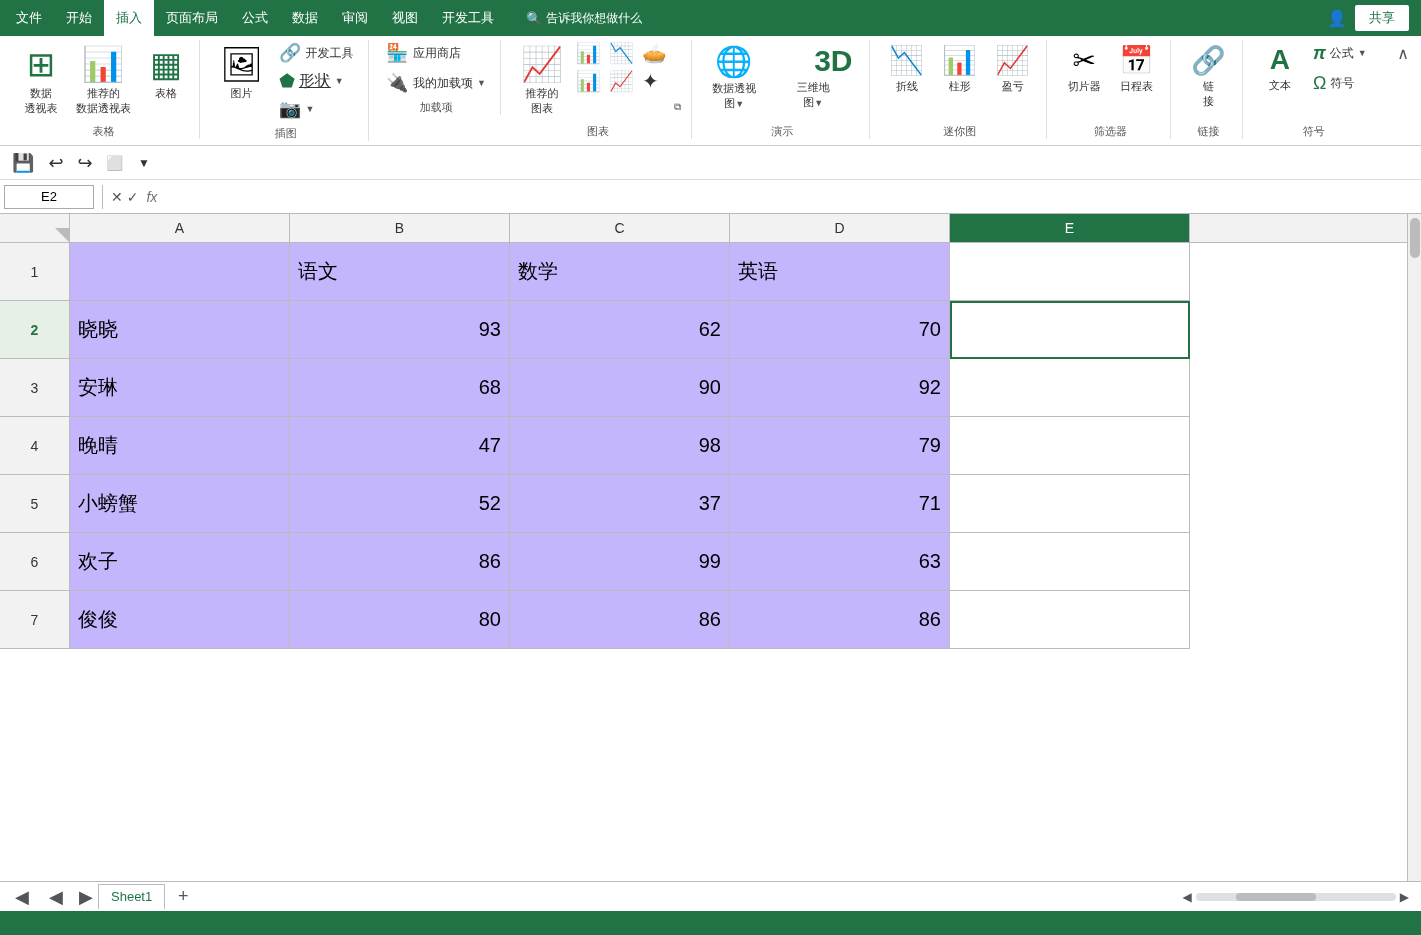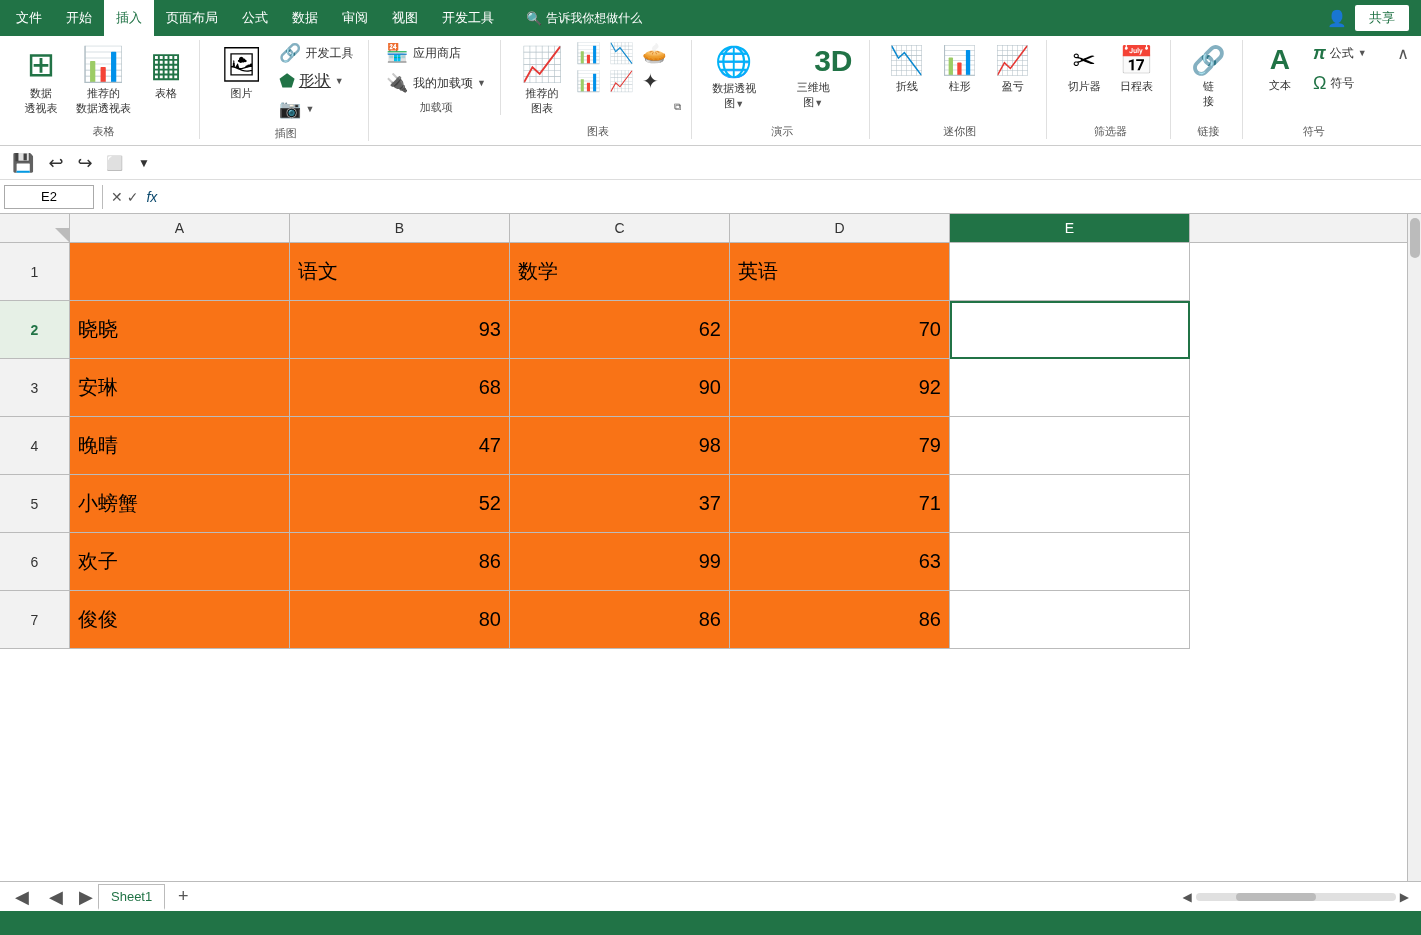--- a/index.html
+++ b/index.html
@@ -15,36 +15,36 @@
     .ribbon-content { background: #fff; border-bottom: 1px solid #ccc; padding: 4px 8px 4px 8px; display: flex; align-items: flex-start; gap: 4px; min-height: 100px; }
     .ribbon-group { display: flex; flex-direction: column; align-items: center; border-right: 1px solid #e0e0e0; padding: 0 8px; min-width: 60px; }
     .ribbon-group-items { display: flex; align-items: flex-start; gap: 2px; flex: 1; }
     .ribbon-group-label { font-size: 11px; color: #555; margin-top: 4px; text-align: center; }
 
     
     .formula-bar { display: flex; align-items: center; height: 34px; border-bottom: 1px solid #bbb; background: #fff; padding: 0 4px; gap: 4px; }
     .name-box { width: 90px; border: 1px solid #aaa; height: 24px; padding: 0 6px; font-size: 13px; text-align: center; }
     .formula-divider { width: 1px; height: 24px; background: #bbb; margin: 0 4px; }
     .formula-icons { display: flex; gap: 4px; align-items: center; color: #555; font-size: 14px; }
-    .fx-icon { color: #0c4a6e; font-size: 14px; font-style: italic; margin: 0 4px; }
+    .fx-icon { color: #737373; font-size: 14px; font-style: italic; margin: 0 4px; }
     .formula-input { flex: 1; border: none; outline: none; font-size: 13px; padding: 0 4px; }
 
     
     .toolbar { display: flex; align-items: center; height: 34px; background: #fff; border-bottom: 1px solid #ddd; padding: 0 8px; gap: 6px; }
     .toolbar-icon { font-size: 18px; color: #333; cursor: pointer; padding: 2px 4px; }
     .col-headers { display: flex; background: #f2f2f2; border-bottom: 1px solid #bbb; }
     .corner-cell { width: 70px; min-width: 70px; height: 28px; border-right: 1px solid #bbb; background: #f2f2f2; }
     .col-header { height: 28px; display: flex; align-items: center; justify-content: center; font-size: 14px; color: #333; border-right: 1px solid #bbb; font-weight: normal; }
     .col-header.active { background: #217346; color: #fff; }
 
     .rows-area { display: flex; flex-direction: column; }
     .row { display: flex; }
     .row-num { width: 70px; min-width: 70px; height: 58px; display: flex; align-items: center; justify-content: center; font-size: 14px; color: #333; border-right: 1px solid #bbb; border-bottom: 1px solid #bbb; background: #f2f2f2; }
     .row-num.active { color: #217346; font-weight: bold; background: #e6f0e6; }
-    .cell { height: 58px; border-right: 1px solid #bbb; border-bottom: 1px solid #bbb; display: flex; align-items: center; font-size: 20px; color: #000; background: #f97316; padding: 0 8px; }
+    .cell { height: 58px; border-right: 1px solid #bbb; border-bottom: 1px solid #bbb; display: flex; align-items: center; font-size: 20px; color: #000; background: #c4b5fd; padding: 0 8px; }
     .cell.text-cell { justify-content: flex-start; }
     .cell.num-cell { justify-content: flex-end; }
     .cell.selected { outline: 2px solid #217346; outline-offset: -2px; background: #fff; }
     .cell.header-cell { font-size: 20px; justify-content: flex-start; }
     .cell.empty { background: #fff; }
 
     
     .col-a { width: 220px; min-width: 220px; }
     .col-b { width: 220px; min-width: 220px; }
     .col-c { width: 220px; min-width: 220px; }

